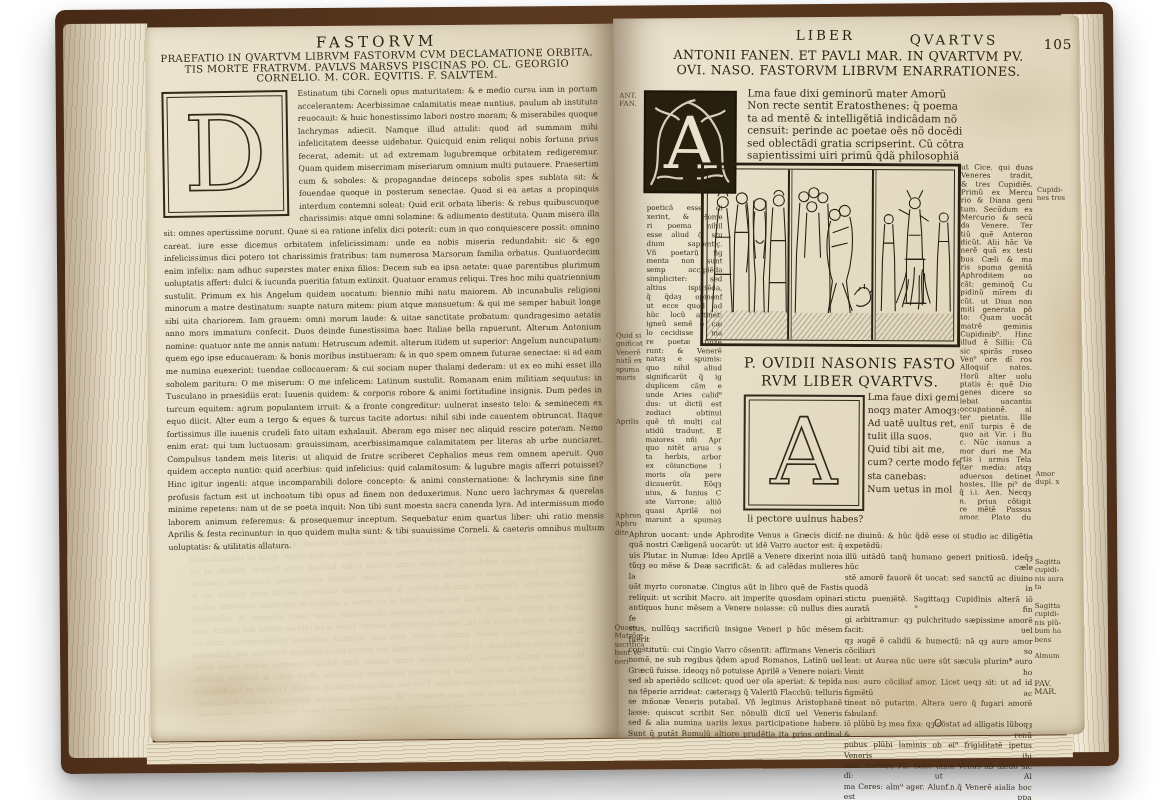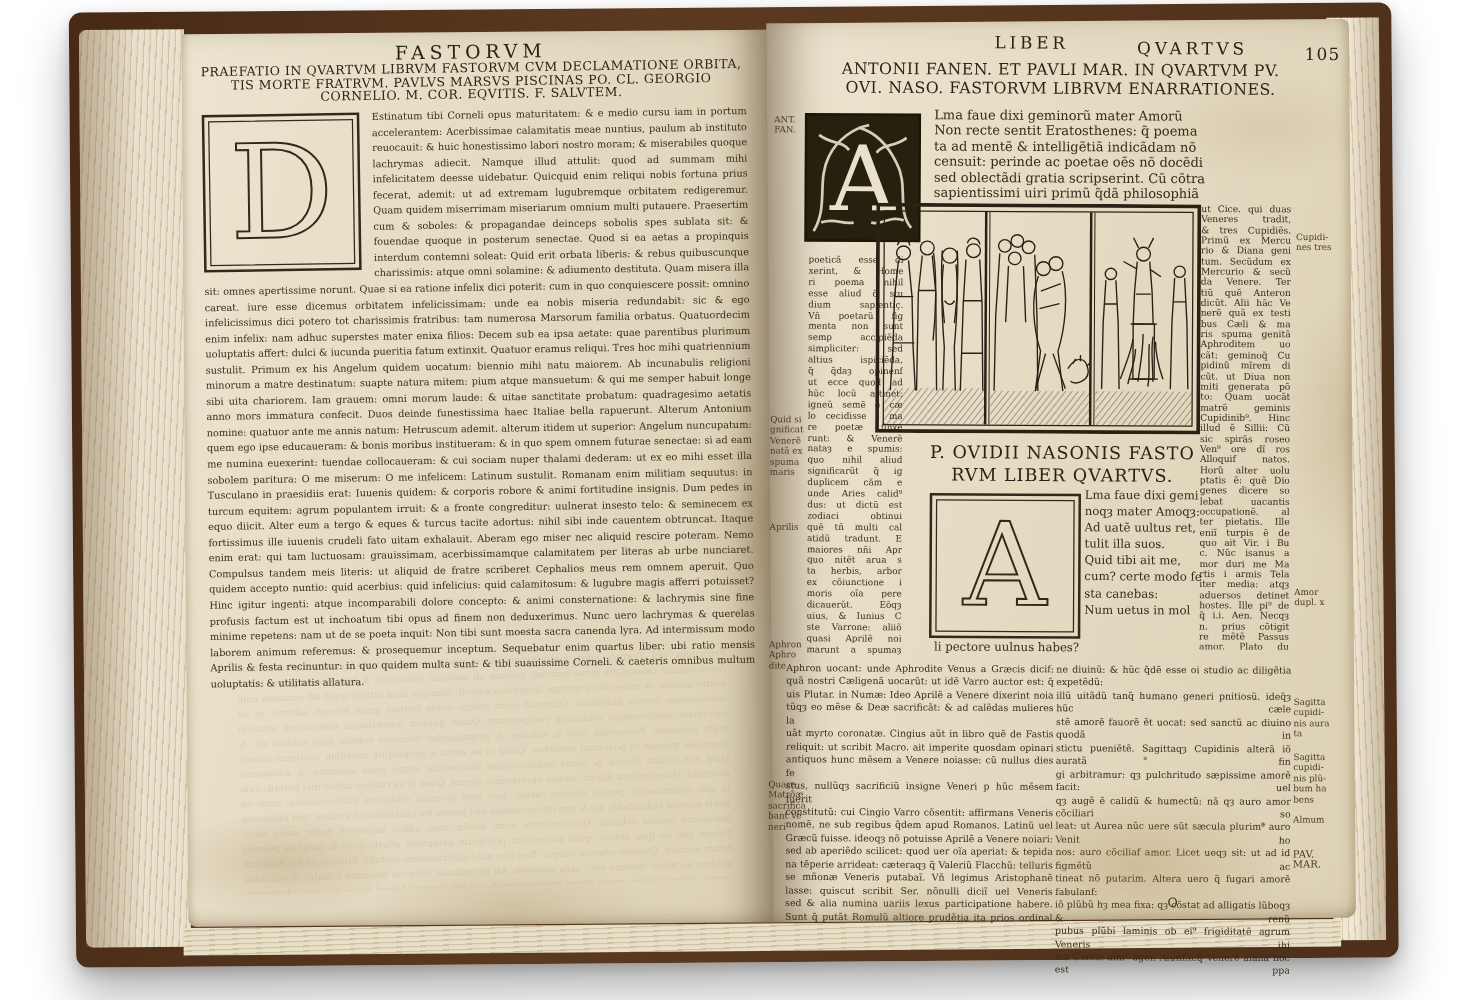--- a/index.html
+++ b/index.html
@@ -331,21 +331,22 @@
               <div class="ln">ne diuinũ: &amp; hũc q̃dẽ esse oi studio ac diligẽtia expetẽdũ:</div>
               <div class="ln">illũ uitãdũ tanq̃ humano generi pnitiosũ. ideq̃ȝ hũc cæle</div>
               <div class="ln">stẽ amorẽ fauorẽ ẽt uocat: sed sanctũ ac diuino quodã in</div>
               <div class="ln">stictu pueniẽtẽ. Sagittaqȝ Cupidinis alterã iõ auratã fin</div>
               <div class="ln">gi arbitramur: qȝ pulchritudo sæpissime amorẽ facit: uel</div>
               <div class="ln">qȝ augẽ ẽ calidũ &amp; humectũ: nã qȝ auro amor cõciliari so</div>
               <div class="ln">leat: ut Aurea nũc uere sũt sæcula plurim⁹ auro Venit ho</div>
               <div class="ln">nos: auro cõciliaf amor. Licet ueqȝ sit: ut ad id figmẽtũ ac</div>
               <div class="ln">tineat nõ putarim. Altera uero q̃ fugari amorẽ fabulanf:</div>
               <div class="ln">iõ plũbũ hȝ mea fixa: qȝ cõstat ad alligatis lũboqȝ &amp; renũ</div>
-              <div class="ln">pubus plũbi laminis ob ei⁹ frigiditatẽ agrum Veneris ihi</div>
+              <div class="ln">pubus plũbi laminis ob ei⁹ frigiditatẽ ipetus Veneris ihi</div>
+              <div class="ln">beri: auctore Pli. Sane alma Venus ab alẽdo sic dĩ: ut Al</div>
               <div class="ln">ma Ceres: alm⁹ ager. Alunf.n.q̃ Venerẽ aialia hoc est ppa</div>
             </div>
 
         </div>
 
         <div class="mnote nl-quid">
             <div class="ln">Quid si</div>
             <div class="ln">gnificat</div>
             <div class="ln">Venerẽ</div>
             <div class="ln">natã ex</div>

